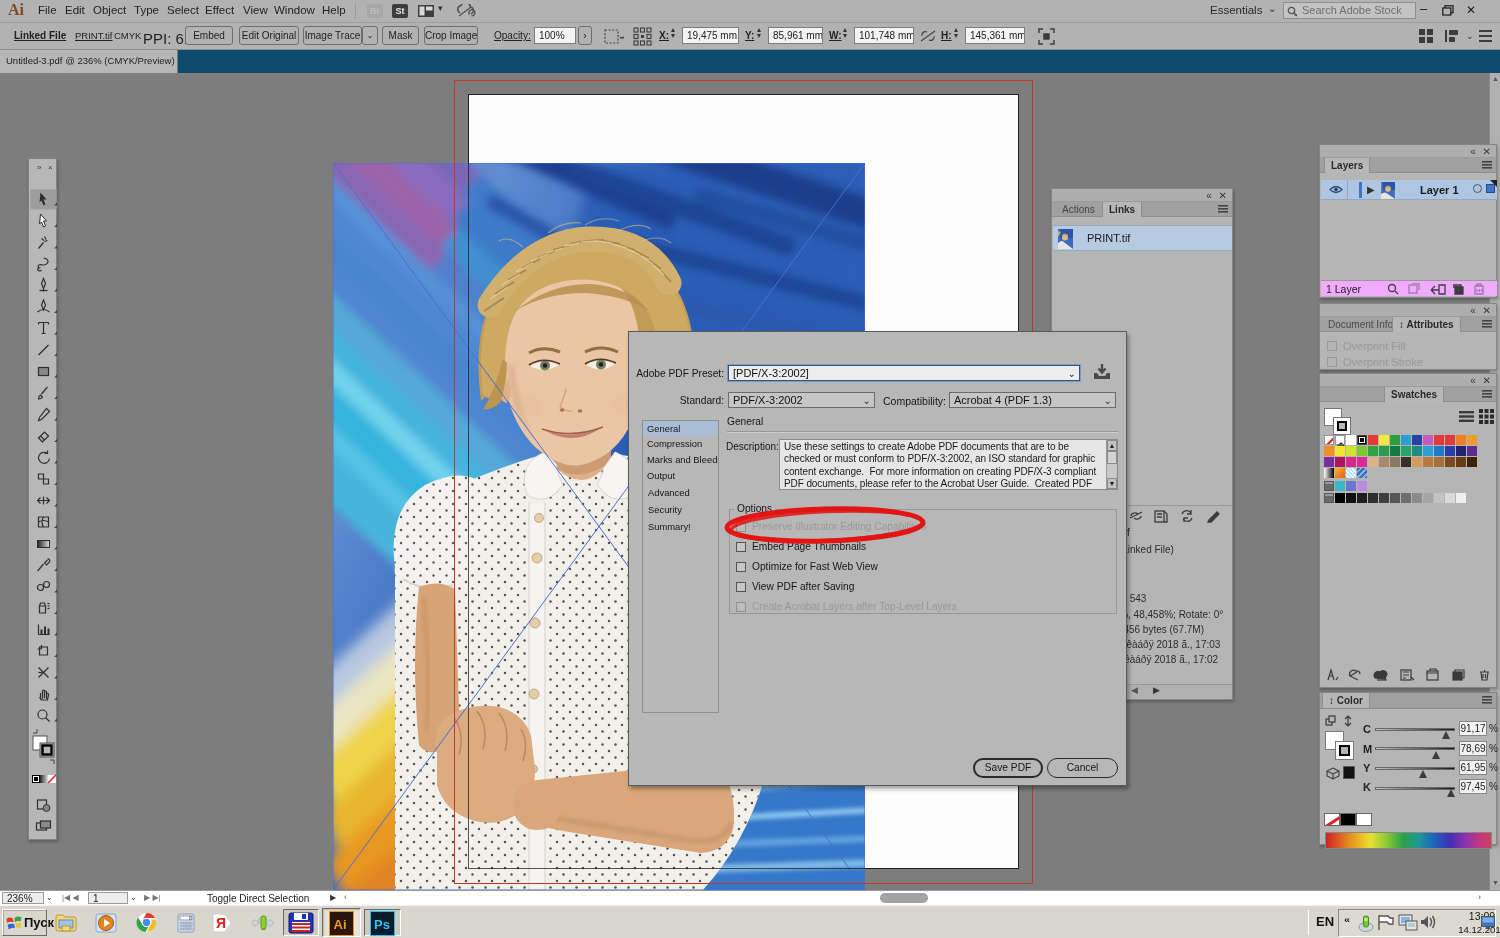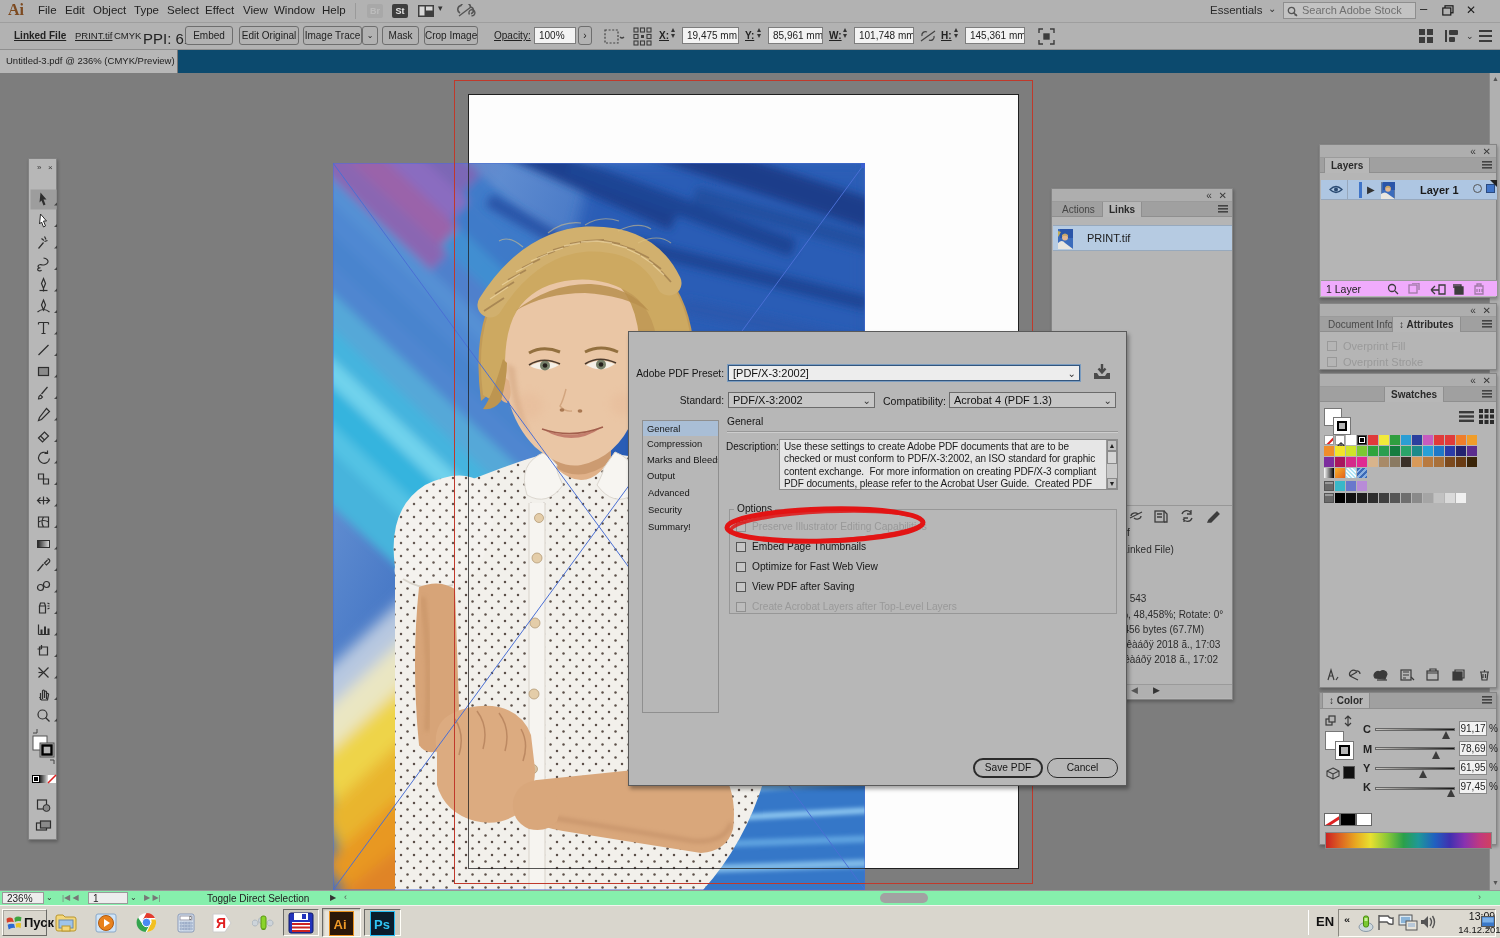--- a/index.html
+++ b/index.html
@@ -15,21 +15,21 @@
 .cinput { position:absolute; top:4px; height:17px; border:1px solid #7d7d7d; background:#f3f3f3; font-size:10px; color:#222; line-height:15px; padding-left:4px; white-space:nowrap; overflow:hidden; }
 #tabbar { left:0; top:50px; width:1500px; height:23px; background:#0c4a6e; }
 #tab1 { position:absolute; left:0; top:0; width:178px; height:23px; background:#b7b7b7; border-right:1px solid #777; font-size:9.5px; color:#1d1d1d; line-height:22px; padding-left:6px; white-space:nowrap; overflow:hidden; }
 
 #canvas { left:0; top:73px; width:1500px; height:817px; background:#7d7d7d; overflow:hidden; }
 #vscroll { position:absolute; left:1489px; top:0; width:11px; height:817px; background:#b0b0b0; border-left:1px solid #8a8a8a; }
 #page { position:absolute; left:468px; top:21px; width:551px; height:775px; background:#fdfdfd; border:1px solid #2a2a2a; }
 
 #redrect { position:absolute; left:454px; top:7px; width:579px; height:804px; border:1px solid #c0392b; }
 
-#statusbar { left:0; top:890px; width:1500px; height:15px; background:#86efac; border-top:1px solid #989898; font-size:10px; color:#222; }
+#statusbar { left:0; top:890px; width:1500px; height:15px; background:#ffffff; border-top:1px solid #989898; font-size:10px; color:#222; }
 
 #taskbar { left:0; top:905px; width:1500px; height:33px; background:#d9d6cd; border-top:1px solid #f4f3ef; }
 
 .panel { position:absolute; background:#b5b5b5; border:1px solid #858585; box-shadow:1px 2px 3px rgba(0,0,0,.25); }
 .phead { position:relative; height:13px; background:#aeaeae; border-bottom:1px solid #9b9b9b; }
 .phx { position:absolute; right:3px; top:1px; font-size:10px; color:#3a3a3a; letter-spacing:2px; }
 .ptabs { position:relative; height:15px; background:#a0a0a0; border-bottom:1px solid #8f8f8f; font-size:11px; }
 .ptab { position:absolute; top:0; height:15px; padding:0 6px; line-height:15px; color:#2a2a2a; font-size:10px; white-space:nowrap; }
 .ptab.on { background:#b7b7b7; border-left:1px solid #8f8f8f; border-right:1px solid #8f8f8f; }
 .pmenu { position:absolute; right:4px; top:3px; width:10px; height:8px; }

